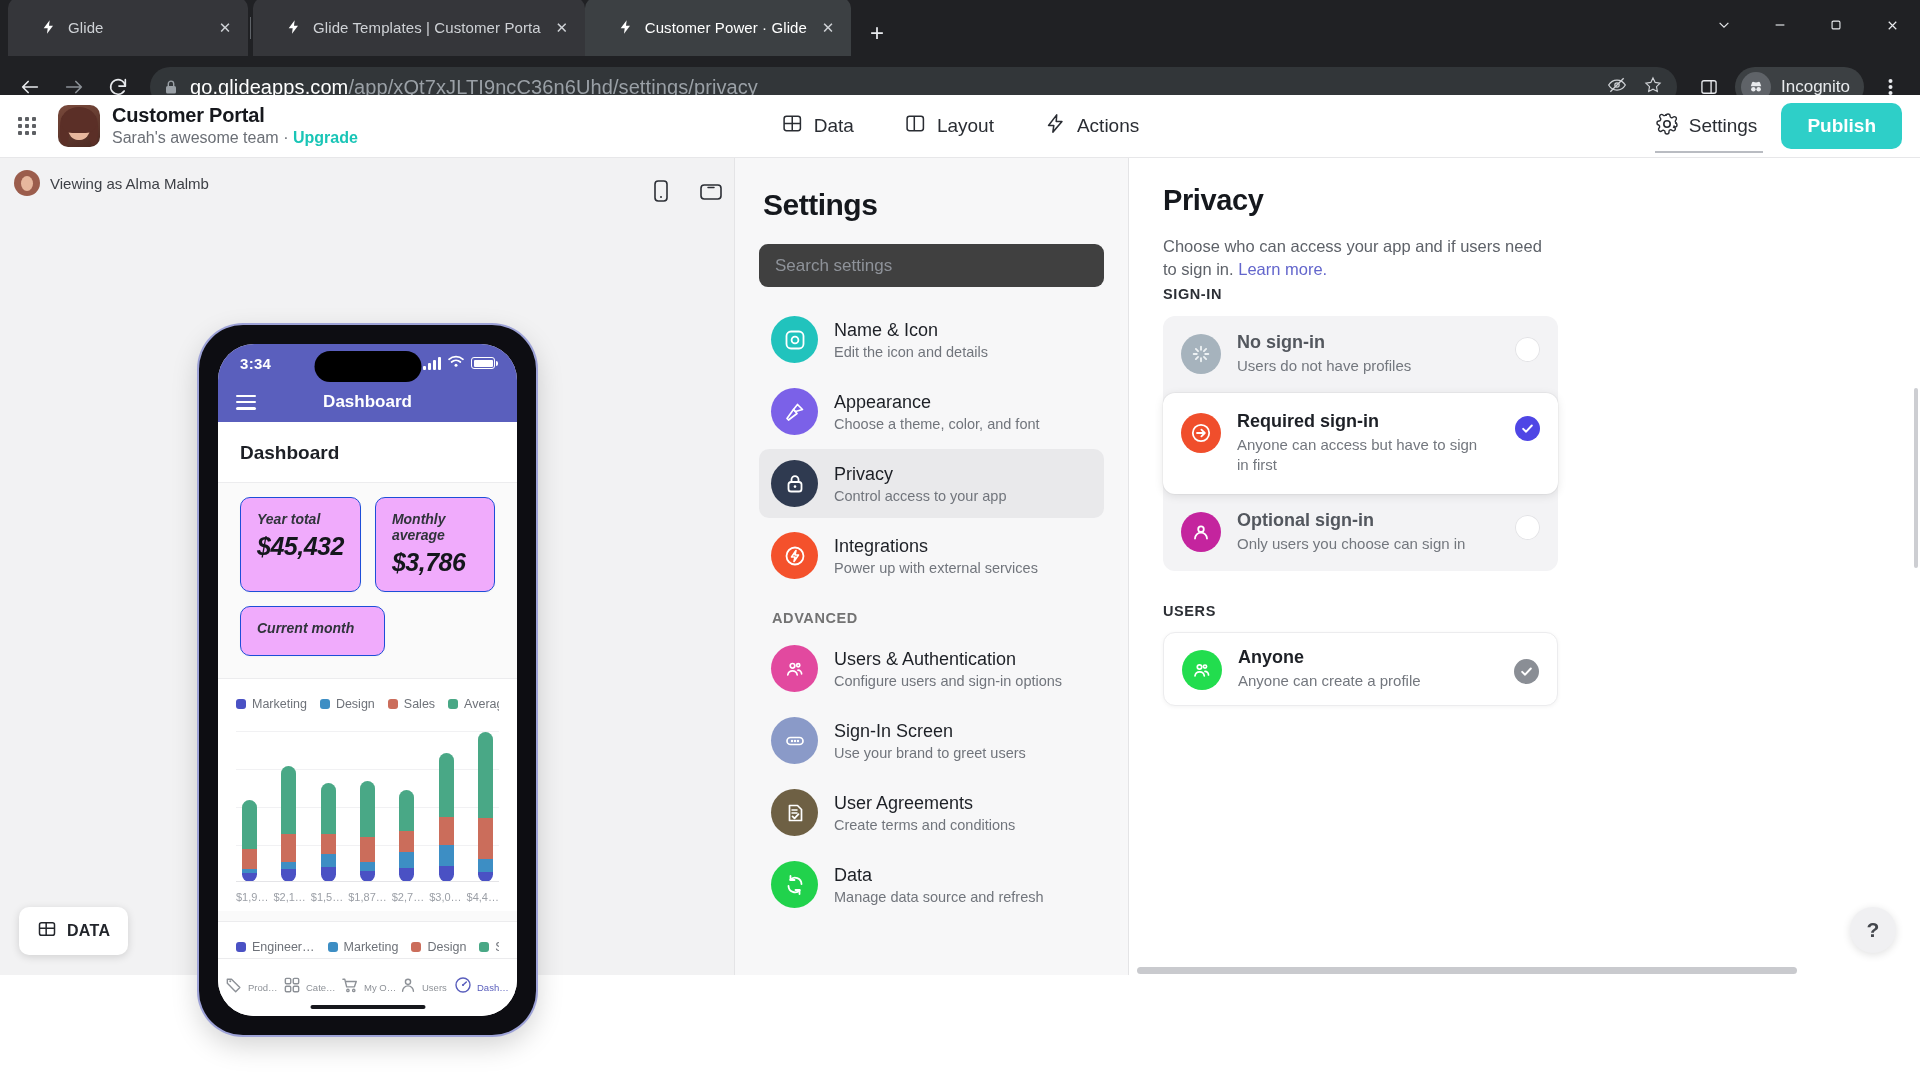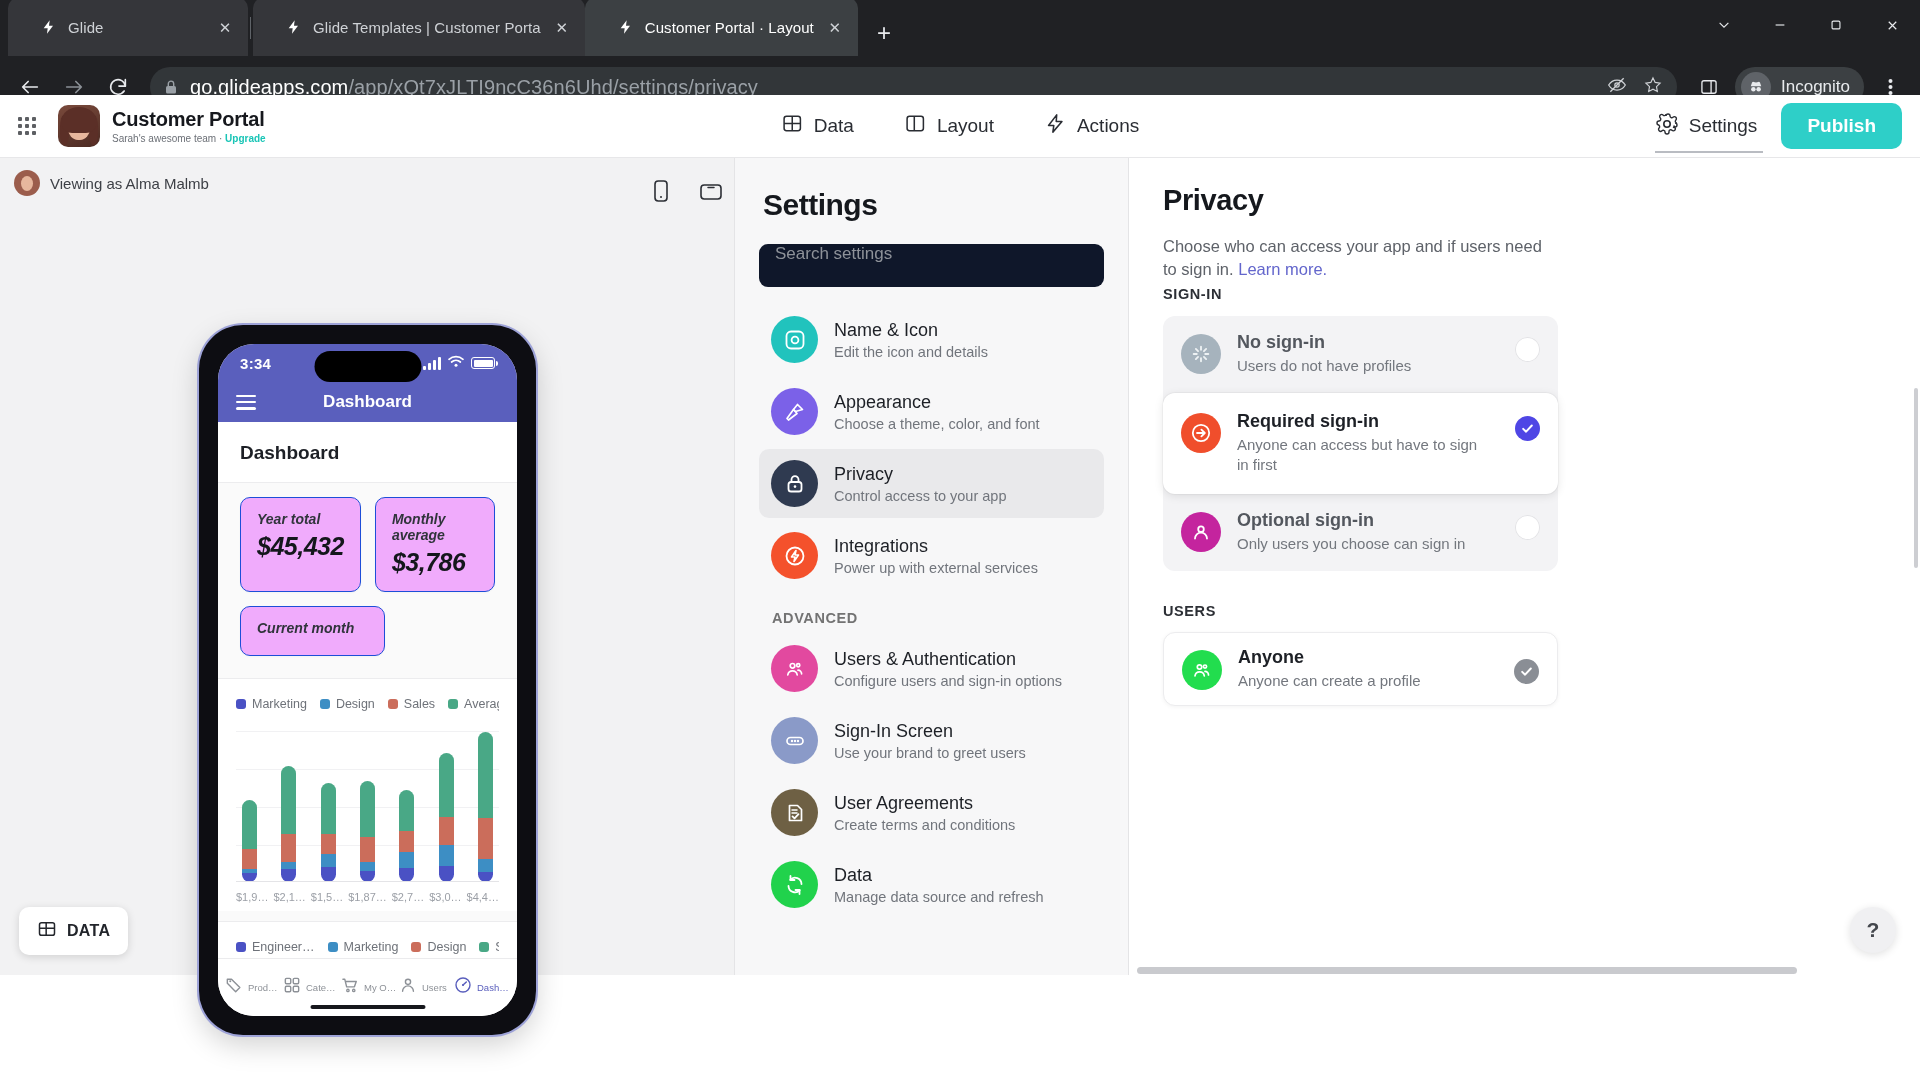--- a/index.html
+++ b/index.html
@@ -90,21 +90,21 @@
     width:22px; height:26px; background:#e7b79d; border-radius:50% 50% 45% 45%;
   }
   .app-avatar .hair {
     position:absolute; left:50%; top:2px; transform:translateX(-50%);
     width:34px; height:26px; background:#5b2f27; border-radius:50% 50% 30% 30%;
   }
   .app-avatar .hair2 { position:absolute; left:2px; top:10px; width:9px; height:30px; background:#5b2f27; border-radius:40%; }
   .app-avatar .hair3 { position:absolute; right:2px; top:10px; width:9px; height:30px; background:#5b2f27; border-radius:40%; }
   .app-titles { line-height:1.15; }
   .app-name { font-size:20px; font-weight:700; color:#16181d; letter-spacing:-.2px; }
-  .app-sub { font-size:10px; color:#6b6f76; margin-top:2px; }
+  .app-sub { font-size:16px; color:#6b6f76; margin-top:2px; }
   .app-sub .upgrade { color:#19c5b6; font-weight:700; }
 
   .header-center { position:absolute; left:50%; transform:translateX(-50%); display:flex; gap:34px; }
   .hc-item { display:flex; align-items:center; gap:10px; font-size:19px; color:#2a2d33; padding:6px 8px; border-radius:8px; }
   .header-right { margin-left:auto; display:flex; align-items:center; gap:14px; }
   .settings-btn { display:flex; align-items:center; gap:10px; font-size:19px; color:#2a2d33; padding:6px 10px; border-radius:8px; position:relative; }
   .settings-underline { position:absolute; left:10px; right:4px; bottom:-6px; height:2px; background:#b9bcc2; }
   .publish-btn {
     background:#2ecfc8; color:#fff; font-size:19px; font-weight:700;
     padding:12px 26px; border-radius:10px; border:none;
@@ -196,21 +196,21 @@
     padding:12px 18px; font-size:16px; font-weight:700; color:#22252b; letter-spacing:.3px;
   }
 
   
   .settings-pane {
     width:394px; background:#f7f7f8; border-right:1px solid #e4e4e6;
     padding:24px 24px 0 24px; overflow:hidden; position:relative;
   }
   .settings-h { font-size:30px; font-weight:700; color:#15181d; letter-spacing:-.5px; margin:6px 0 22px 4px; }
   .search-box {
-    background:#0f172a; border-radius:9px; height:43px; display:flex; 
+    background:#404040; border-radius:9px; height:43px; display:flex; align-items:center;
     padding:0 16px; margin-bottom:18px;
   }
   .search-box span { font-size:17px; color:#8e9299; }
   .set-item { display:flex; align-items:center; gap:16px; padding:11px 12px; border-radius:10px; margin-bottom:3px; }
   .set-item.active { background:#e9e9eb; }
   .set-ico { width:47px; height:47px; border-radius:50%; flex:0 0 auto; display:flex; align-items:center; justify-content:center; }
   .set-title { font-size:18px; color:#1d2026; line-height:1.25; }
   .set-desc { font-size:14.5px; color:#71757c; margin-top:2px; }
   .adv-label { font-size:14.5px; font-weight:700; color:#737373; letter-spacing:.6px; margin:20px 0 8px 13px; }
 
@@ -284,21 +284,21 @@
       <span class="title">Glide Templates | Customer Porta</span>
       <span class="tabclose">✕</span>
     </div>
 
     <div class="tab active">
       <span class="favicon">
         <svg width="16" height="16" viewBox="0 0 24 24">
             <path d="M13 2 4 14h6l-1 8 9-12h-6z" fill="#fff"></path>
           </svg>
       </span>
-      <span class="title">Customer Portal · Layout</span>
+      <span class="title">Customer Power · Glide</span>
       <span class="tabclose">✕</span>
     </div>
 
     <div class="newtab">+</div>
 
     <div class="winctrls">
       <div class="winctrl">
         <svg width="14" height="14" viewBox="0 0 16 16">
             <path d="M3 5.5 8 10.5 13 5.5" stroke="#e8eaed" stroke-width="1.3" fill="none"></path>
           </svg>

